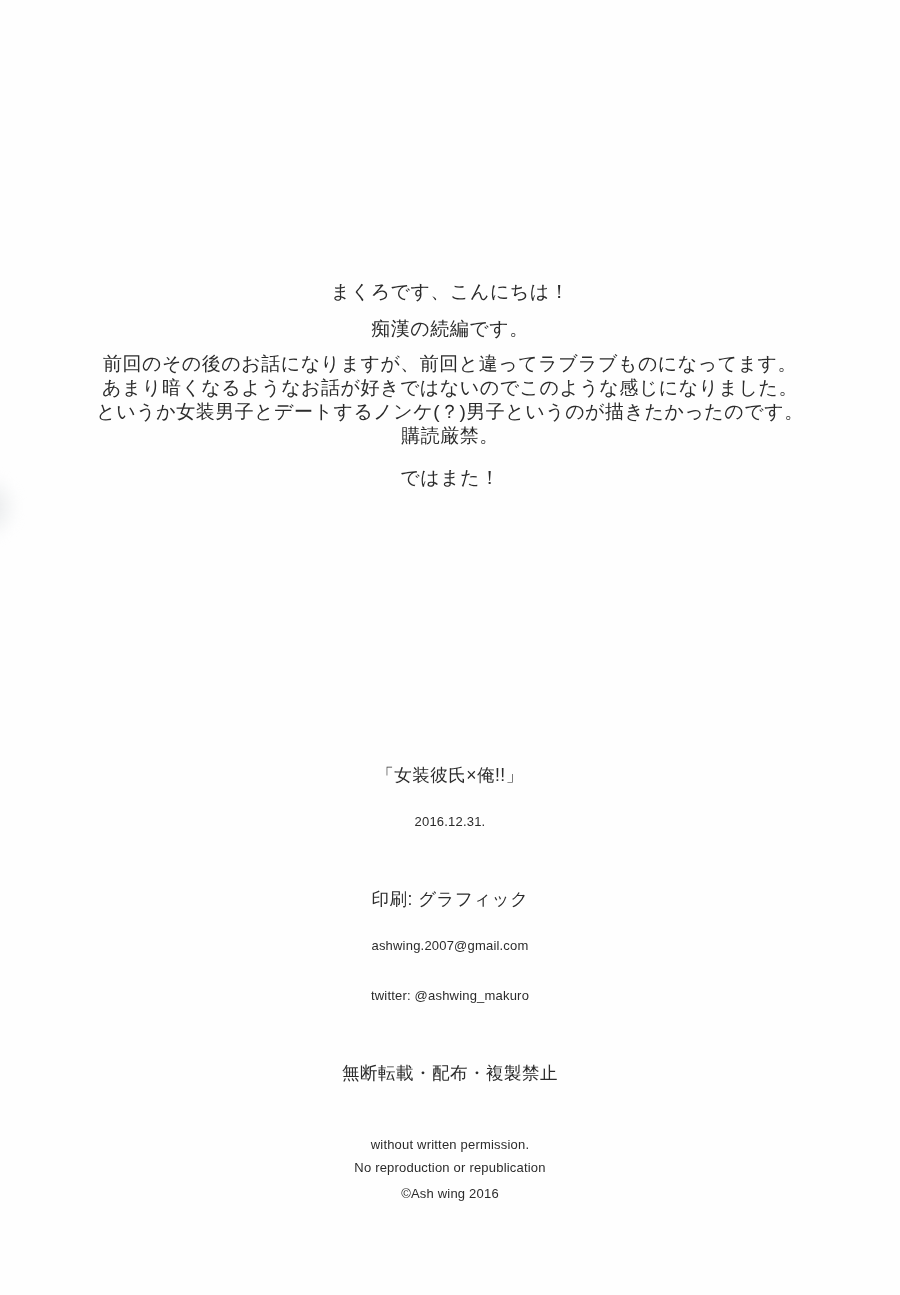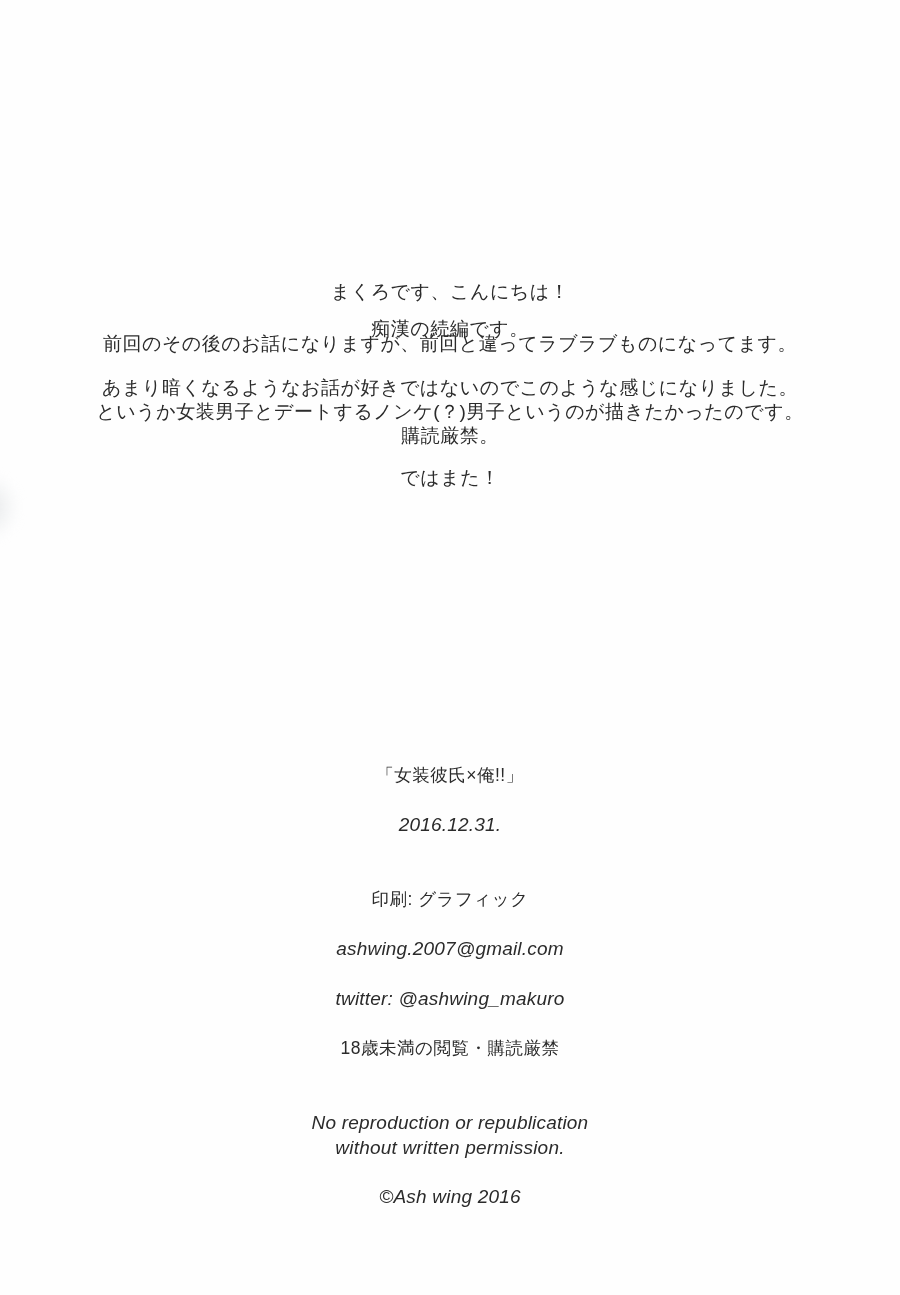--- a/index.html
+++ b/index.html
@@ -20,21 +20,21 @@
   .line {
     position: absolute;
     left: 0;
     width: 900px;
     text-align: center;
     white-space: pre;
     -webkit-font-smoothing: antialiased;
   }
   .jp   { font-size: 19px; letter-spacing: 0.5px; }
   .jp-sm{ font-size: 17.5px; letter-spacing: 0.5px; }
-  .lat  { font-size: 19px; letter-spacing: 0.2px; font-style: italic; }
+  .lat  { font-size: 13px; letter-spacing: 0.2px; }
   
   .smudge {
     position: absolute;
     left: -14px;
     top: 472px;
     width: 34px;
     height: 70px;
     background: radial-gradient(ellipse at left center, rgba(180,185,190,0.35), rgba(220,224,228,0.15) 55%, rgba(255,255,255,0) 75%);
     filter: blur(4px);
     pointer-events: none;
@@ -43,36 +43,36 @@
 </head>
 <body>
 
 <div class="page">
 
   <div class="smudge"></div>
 
   <div class="line jp" style="top:279px">まくろです、こんにちは！</div>
   <div class="line jp" style="top:316px">痴漢の続編です。</div>
 
-  <div class="line jp" style="top:331px">前回のその後のお話になりますが、前回と違ってラブラブものになってます。</div>
+  <div class="line jp" style="top:351px">前回のその後のお話になりますが、前回と違ってラブラブものになってます。</div>
   <div class="line jp" style="top:375px">あまり暗くなるようなお話が好きではないのでこのような感じになりました。</div>
   <div class="line jp" style="top:399px">というか女装男子とデートするノンケ(？)男子というのが描きたかったのです。</div>
   <div class="line jp" style="top:423px">購読厳禁。</div>
 
   <div class="line jp" style="top:465px">ではまた！</div>
 
   <div class="line jp-sm" style="top:763px">「女装彼氏×俺!!」</div>
 
   <div class="line lat" style="top:814px">2016.12.31.</div>
 
   <div class="line jp-sm" style="top:887px">印刷: グラフィック</div>
 
   <div class="line lat" style="top:938px">ashwing.2007@gmail.com</div>
   <div class="line lat" style="top:988px">twitter: @ashwing_makuro</div>
 
-  <div class="line jp-sm" style="top:1036px">18歳未満の閲覧・購読厳禁</div>
+  <div class="line jp-sm" style="top:1061px">無断転載・配布・複製禁止</div>
 
-  <div class="line lat" style="top:1112px">No reproduction or republication</div>
+  <div class="line lat" style="top:1160px">No reproduction or republication</div>
   <div class="line lat" style="top:1137px">without written permission.</div>
 
   <div class="line lat" style="top:1186px">©Ash wing 2016</div>
 
 </div>
 
 </body></html>

